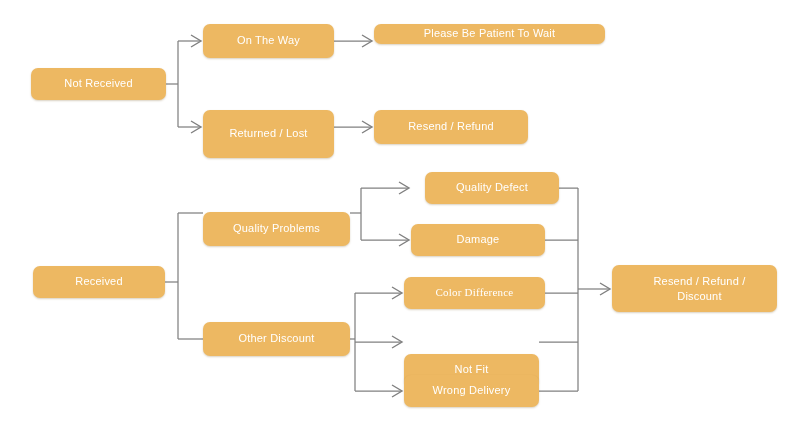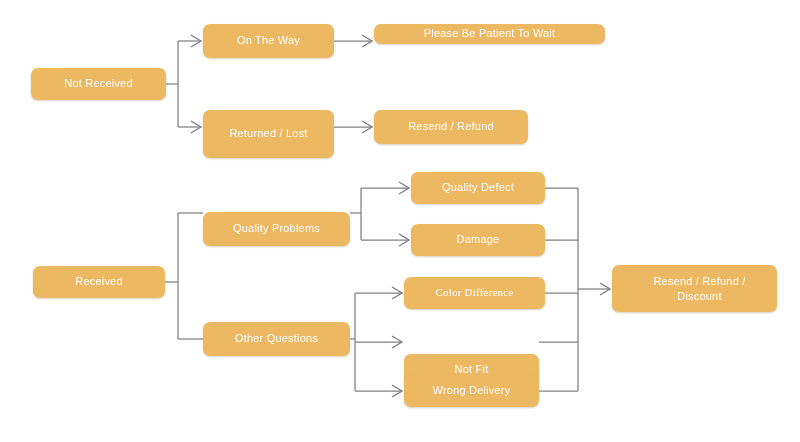--- a/index.html
+++ b/index.html
@@ -115,23 +115,23 @@
       <div class="node" style="left: 374px; top: 110px; width: 154px; height: 34px;">
         <span>Resend / Refund</span>
       </div>
       <div class="node" style="left: 33px; top: 266px; width: 132px; height: 32px;">
         <span>Received</span>
       </div>
       <div class="node" style="left: 203px; top: 212px; width: 147px; height: 34px;">
         <span>Quality Problems</span>
       </div>
       <div class="node" style="left: 203px; top: 322px; width: 147px; height: 34px;">
-        <span>Other Questions</span>
+        <span>Other Discount</span>
       </div>
-      <div class="node" style="left: 411px; top: 172px; width: 134px; height: 32px;">
+      <div class="node" style="left: 425px; top: 172px; width: 134px; height: 32px;">
         <span>Quality Defect</span>
       </div>
       <div class="node" style="left: 411px; top: 224px; width: 134px; height: 32px;">
         <span>Damage</span>
       </div>
       <div class="node" style="left: 404px; top: 277px; width: 141px; height: 32px; font-family: Liberation Serif, serif;">
         <span>Color Difference</span>
       </div>
       <div class="node" style="left: 404px; top: 326px; width: 135px; height: 32px; margin-top: 28px;">
         <span>Not Fit</span>

